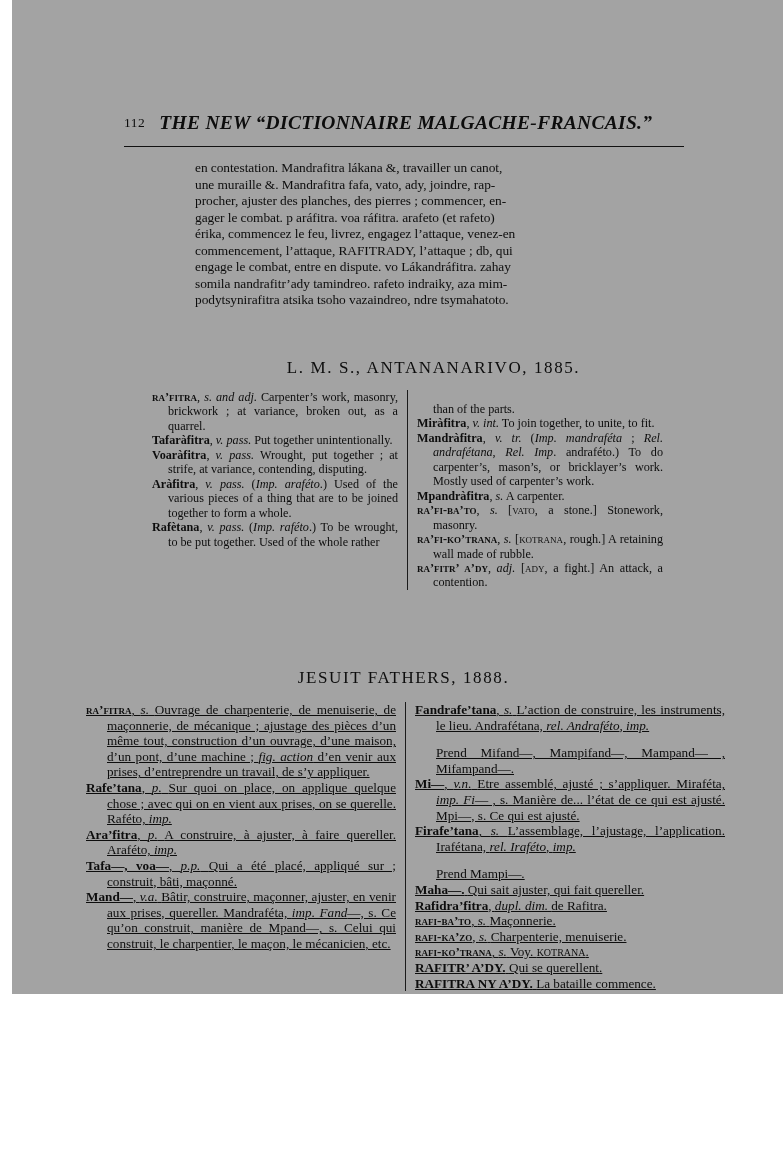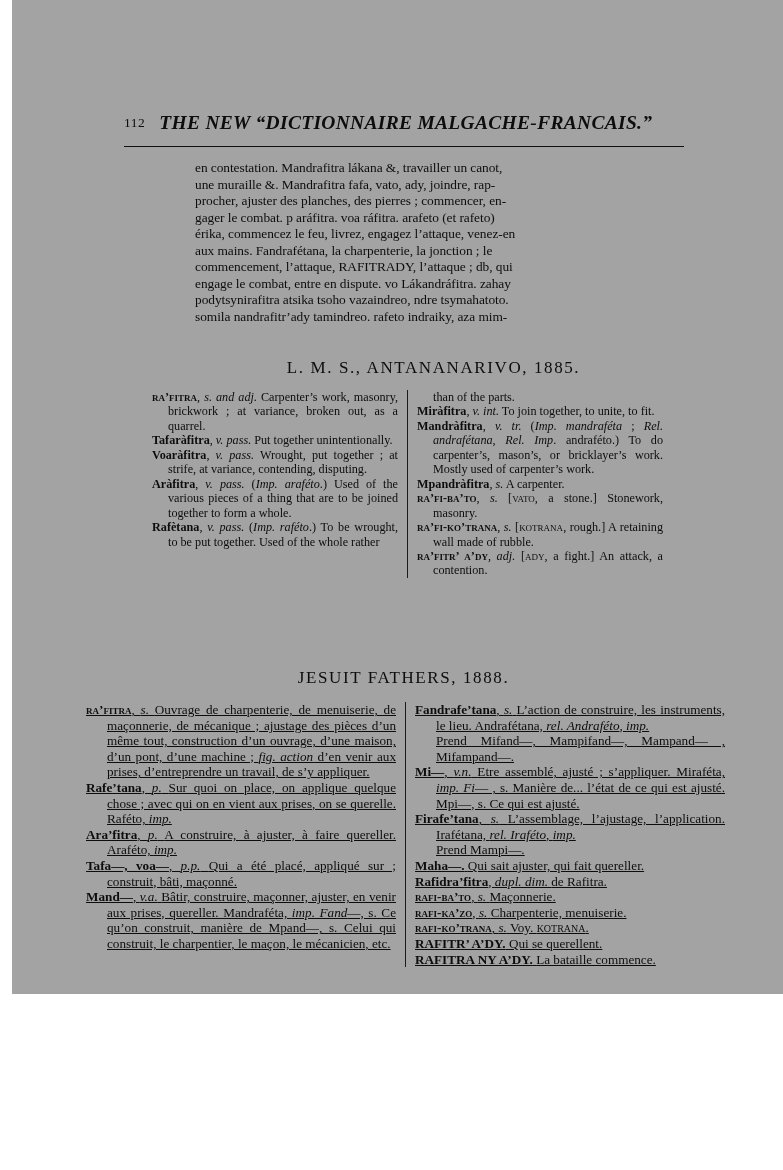--- a/index.html
+++ b/index.html
@@ -109,20 +109,21 @@
     text-indent: -16px;
     text-align: justify;
   }
   #jes-block .entry {
     padding-left: 21px;
     text-indent: -21px;
   }
   .entry.cont {
     padding-left: 16px;
     text-indent: 0;
+    margin-top: 12px;
   }
   #jes-block .entry.cont {
     padding-left: 21px;
     text-indent: 0;
   }
   .hw { font-weight: bold; }
   .it { font-style: italic; }
   .sc {
     font-variant: small-caps;
     text-transform: lowercase;
@@ -142,25 +143,24 @@
     <span class="folio">112</span><span class="runtitle">THE NEW “DICTIONNAIRE MALGACHE-FRANCAIS.”</span>
   </div>
   <div class="rule"></div>
 
   <div class="intro">
     <span class="ln">en contestation. Mandrafitra lákana &amp;, travailler un canot,</span>
     <span class="ln">une muraille &amp;. Mandrafitra fafa, vato, ady, joindre, rap-</span>
     <span class="ln">procher, ajuster des planches, des pierres ; commencer, en-</span>
     <span class="ln">gager le combat. p aráfitra. voa ráfitra. arafeto (et rafeto)</span>
     <span class="ln">érika, commencez le feu, livrez, engagez l’attaque, venez-en</span>
-    <span class="ln">aux mains. Fandrafétana, la charpenterie, la jonction ; le</span>
     <span class="ln">commencement, l’attaque, RAFITRADY, l’attaque ; db, qui</span>
     <span class="ln">engage le combat, entre en dispute. vo Lákandráfitra. zahay</span>
+    <span class="ln">somila nandrafitr’ady tamindreo. rafeto indraiky, aza mim-</span>
     <span class="ln">podytsynirafitra atsika tsoho vazaindreo, ndre tsymahatoto.</span>
-    <span class="ln">somila nandrafitr’ady tamindreo. rafeto indraiky, aza mim-</span>
   </div>
 
   <div class="sechead lms">L. M. S., ANTANANARIVO, 1885.</div>
   <div class="cols" id="lms-block">
     <div class="col">
         <p class="entry"><span class="hw scb">RA’FITRA</span>, <span class="it">s. and adj.</span>  <span>Carpenter’s work, masonry, brickwork ; at variance, broken out, as a quarrel.</span></p>
         <p class="entry"><span class="hw">Tafaràfitra</span>, <span class="it">v. pass.</span>  <span>Put together unintentionally.</span></p>
         <p class="entry"><span class="hw">Voaràfitra</span>, <span class="it">v. pass.</span>  <span>Wrought, put together ; at strife, at variance, contending, disputing.</span></p>
         <p class="entry"><span class="hw">Aràfitra</span>, <span class="it">v. pass.</span>  <span>(<span class="it">Imp. araféto</span>.) Used of the various pieces of a thing that are to be joined together to form a whole.</span></p>
         <p class="entry"><span class="hw">Rafètana</span>, <span class="it">v. pass.</span>  <span>(<span class="it">Imp. raféto</span>.) To be wrought, to be put together. Used of the whole rather</span></p>

